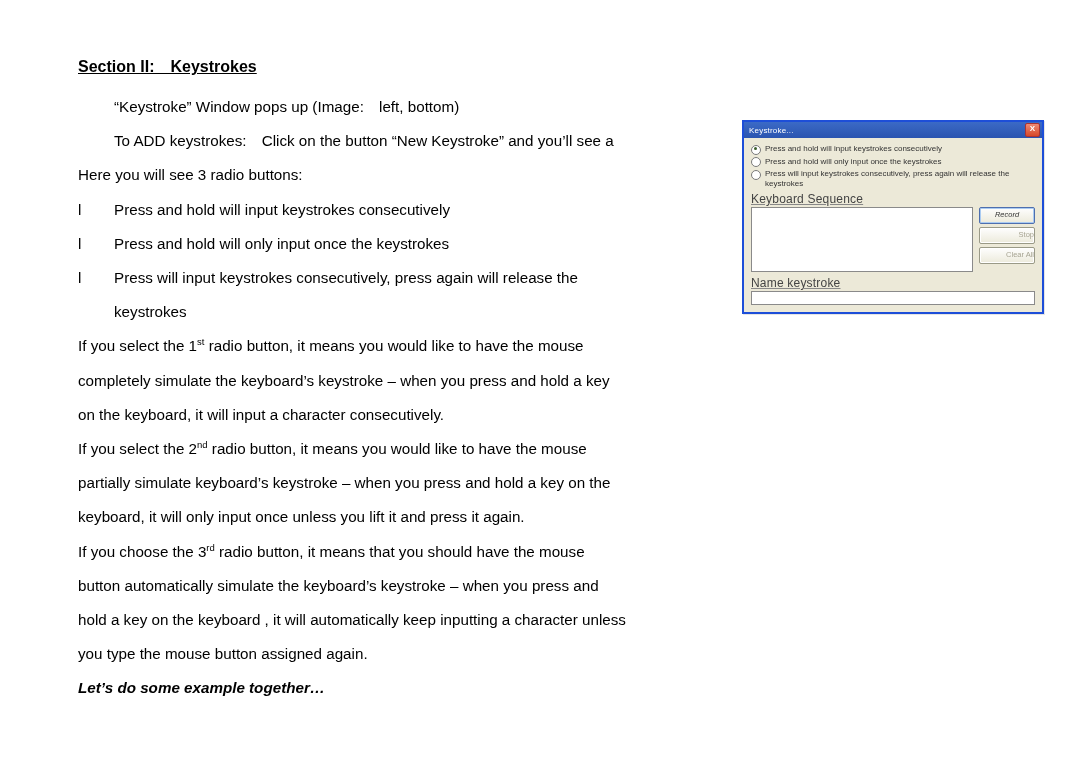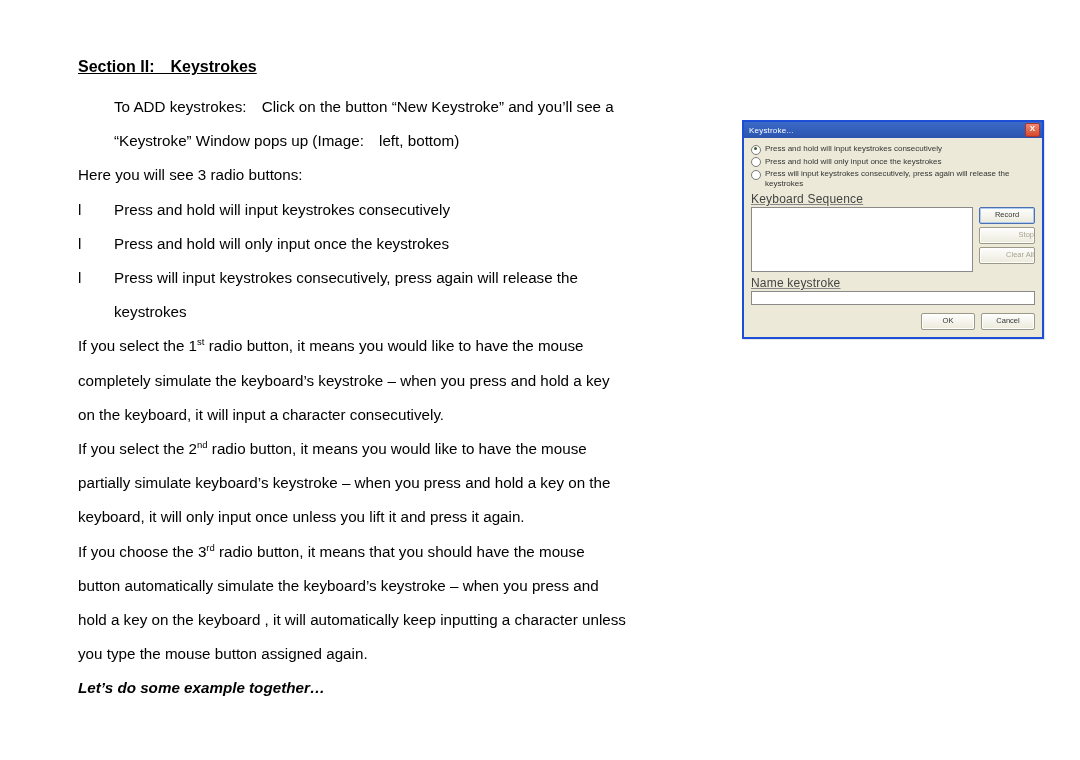--- a/index.html
+++ b/index.html
@@ -164,20 +164,21 @@
     border-radius: 2px;
     font-size: 7.5px;
     text-align: center;
     line-height: 13px;
     color: #333;
     box-shadow: inset 0 0 0 1px #ffffff;
   }
   .xp-btn.primary {
     border: 1px solid #4e6fae;
     box-shadow: inset 0 0 0 1px #aacbf2;
+    font-style: italic;
   }
   .xp-btn.disabled {
     color: #a7a493;
     text-align: right;
   }
   .name-input {
     width: 100%;
     height: 14px;
     background: #fff;
     border: 1px solid #8a8a8a;
@@ -196,22 +197,22 @@
 </style>
 </head>
 <body>
 
 <div class="page">
 
   <div class="text-col">
 
     <div class="section-heading">Section II: Keystrokes</div>
 
+    <div class="body-text indent-first">“Keystroke” Window pops up (Image: left, bottom)</div>
     <div class="body-text indent-first">To ADD keystrokes: Click on the button “New Keystroke” and you’ll see a</div>
-    <div class="body-text indent-first">“Keystroke” Window pops up (Image: left, bottom)</div>
 
     <div class="body-text">Here you will see 3 radio buttons:</div>
 
     <div class="bullets">
       <div class="bullet-row">
         <span class="bullet-mark">l</span>
         <span class="bullet-txt">Press and hold will input keystrokes consecutively</span>
       </div>
       <div class="bullet-row">
         <span class="bullet-mark">l</span>
@@ -275,20 +276,16 @@
         <div class="seq-btns">
           <div class="xp-btn primary">Record</div>
           <div class="xp-btn disabled">Stop</div>
           <div class="xp-btn disabled">Clear All</div>
         </div>
       </div>
 
       <div class="dlg-label">Name keystroke</div>
       <div class="name-input"></div>
 
-      <div class="dlg-footer">
-        <div class="xp-btn">OK</div>
-        <div class="xp-btn">Cancel</div>
-      </div>
     </div>
   </div>
 
 </div>
 
 </body></html>

